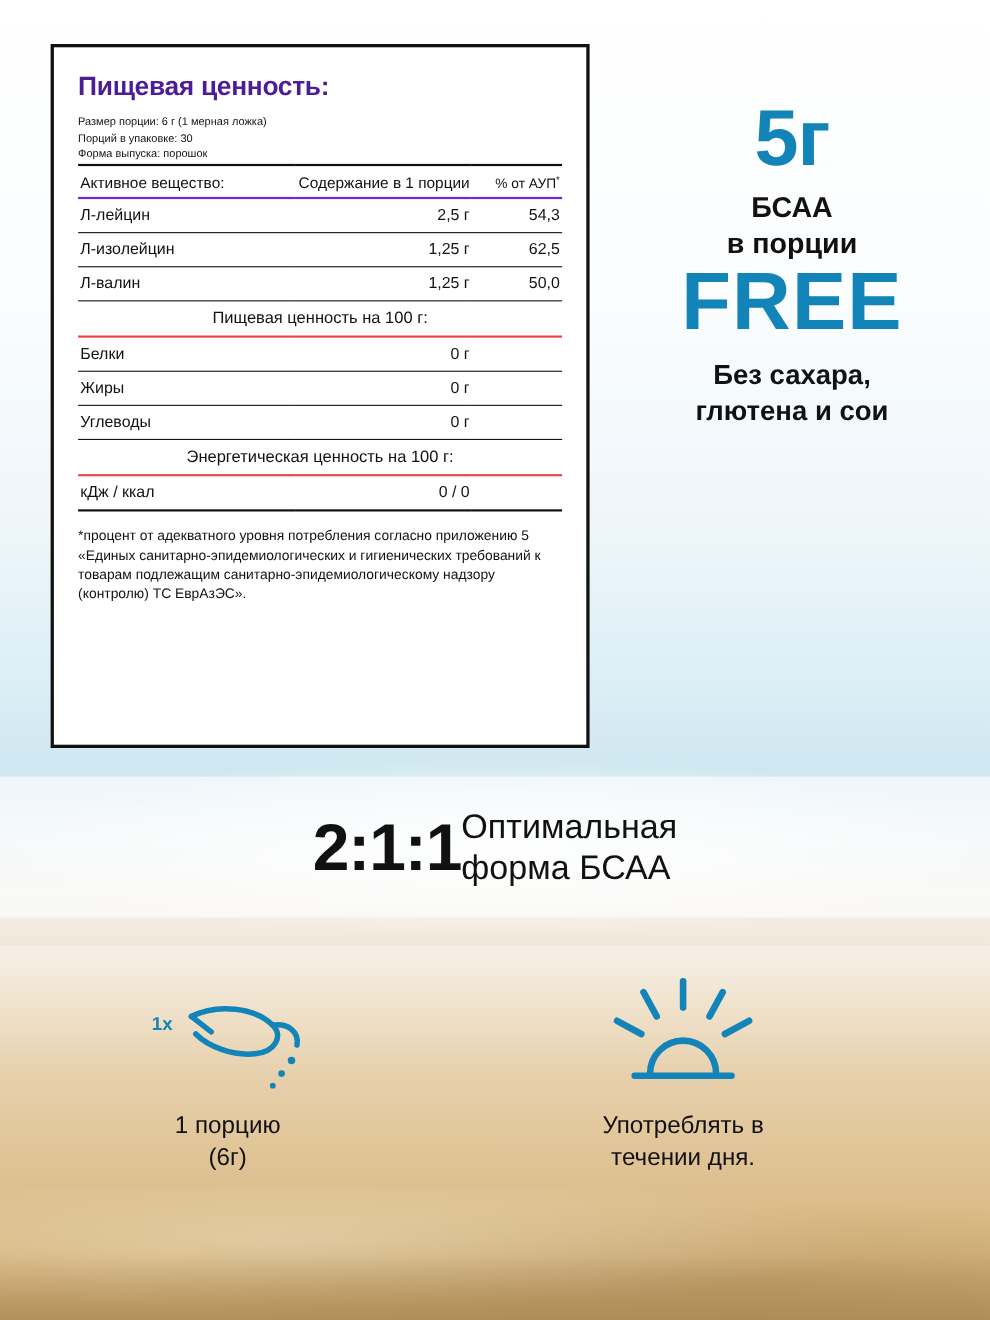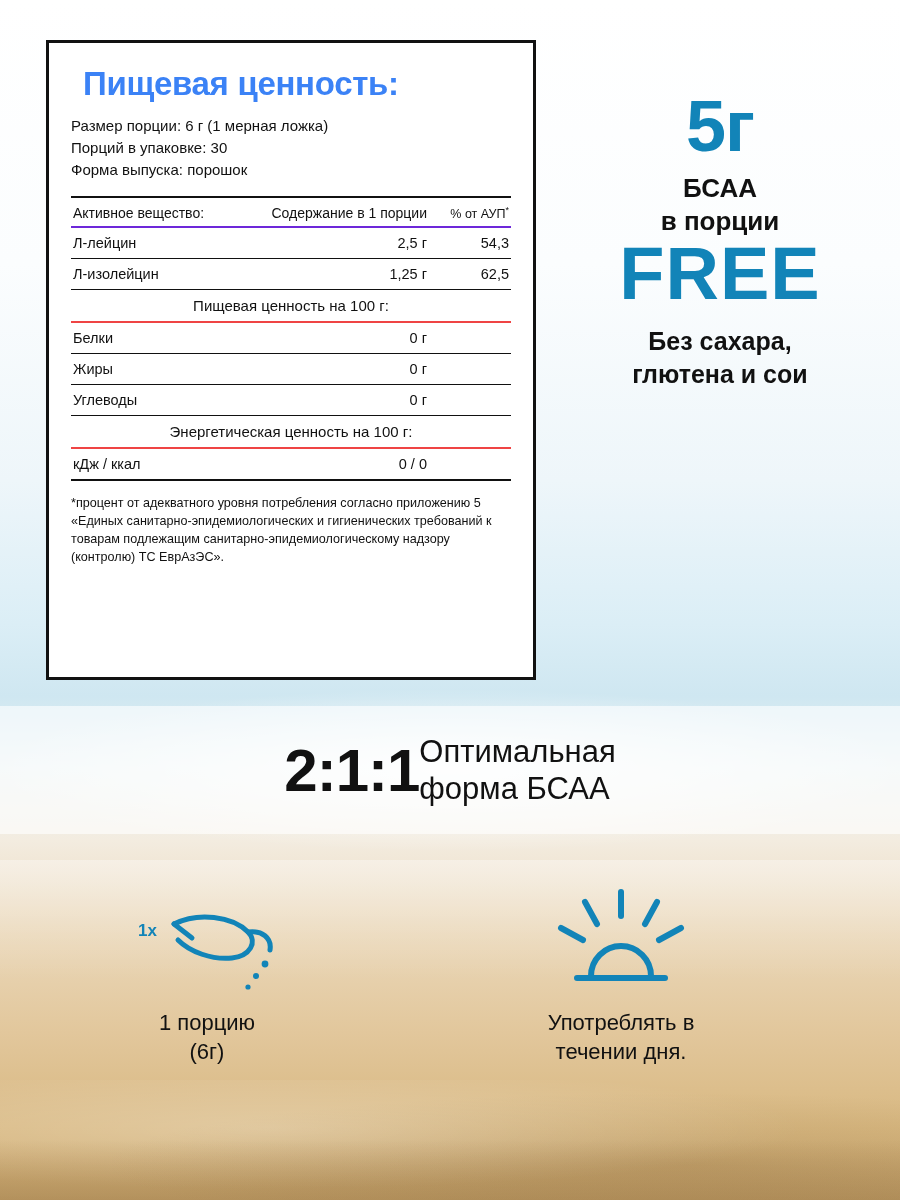--- a/index.html
+++ b/index.html
@@ -64,31 +64,31 @@
     left: 46px;
     top: 40px;
     width: 490px;
     height: 640px;
     background: #ffffff;
     border: 3px solid #111;
     box-sizing: border-box;
     padding: 20px 22px 14px 22px;
   }
   .panel-title {
-    font-size: 33px;
-    font-weight: bold;
-    color: #3b82f6;
+    font-size: 24px;
+    font-weight: bold;
+    color: #4c1d95;
     letter-spacing: -0.3px;
-    margin: 2px 0 12px 12px;
+    margin: 2px 0 12px 0;
   }
   .meta {
-    font-size: 15px;
+    font-size: 10px;
     color: #111;
     line-height: 1.45;
-    margin-bottom: 16px;
+    margin-bottom: 0;
   }
 
   table.nutri {
     width: 100%;
     border-collapse: collapse;
     font-size: 14.5px;
     color: #111;
   }
   table.nutri td {
     padding: 7px 2px 7px 2px;
@@ -245,20 +245,25 @@
 
       <tr>
         <td>Л-лейцин</td>
         <td class="c2">2,5 г</td>
         <td class="c3">54,3</td>
       </tr>
       <tr>
         <td>Л-изолейцин</td>
         <td class="c2">1,25 г</td>
         <td class="c3">62,5</td>
+      </tr>
+      <tr>
+        <td>Л-валин</td>
+        <td class="c2">1,25 г</td>
+        <td class="c3">50,0</td>
       </tr>
 
       <tr class="section">
         <td colspan="3">Пищевая ценность на 100 г:</td>
       </tr>
 
       <tr>
         <td>Белки</td>
         <td class="c2">0 г</td>
         <td class="c3"></td>

